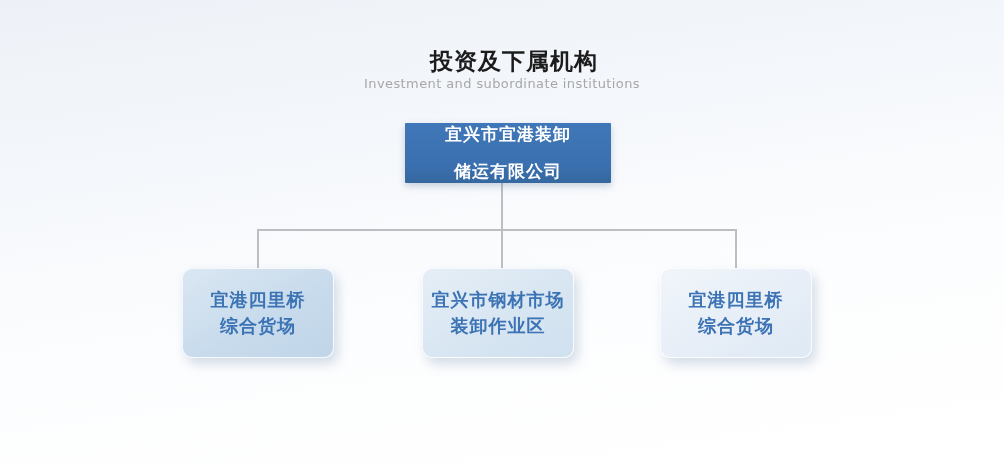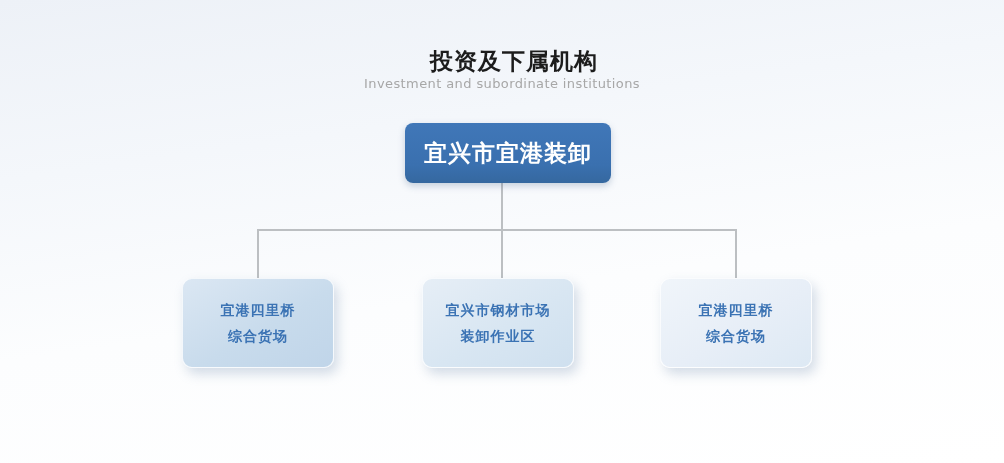--- a/index.html
+++ b/index.html
@@ -41,37 +41,37 @@
     flex-direction:column;
     align-items:center;
     justify-content:center;
     text-align:center;
   }
   .root-box{
     left:405px;
     top:123px;
     width:206px;
     height:60px;
-    border-radius:8px;
+    border-radius:1px;
     background:linear-gradient(180deg,#4077b8 0%,#3a70af 70%,#35689f 100%);
     box-shadow:0 3px 7px rgba(70,100,140,0.28);
     color:#ffffff;
-    font-size:23px;
+    font-size:17px;
     font-weight:bold;
     line-height:21px;
     letter-spacing:1px;
     gap:16px;
   }
   .child-box{
-    top:278px;
+    top:268px;
     width:152px;
     height:90px;
     border-radius:10px;
     color:#3b73b4;
-    font-size:14px;
+    font-size:18px;
     font-weight:bold;
     line-height:26px;
     letter-spacing:1px;
     box-shadow:4px 6px 12px rgba(125,150,180,0.32);
     border:1px solid rgba(255,255,255,0.8);
     box-sizing:border-box;
   }
   .child-1{left:182px;background:linear-gradient(150deg,#dbe7f3 0%,#c8dbec 55%,#c0d5e9 100%);}
   .child-2{left:422px;background:linear-gradient(150deg,#e6eef6 0%,#d8e6f2 55%,#cfe0ef 100%);text-align:right;}
   .child-3{left:660px;background:linear-gradient(150deg,#f0f5fa 0%,#e7eef7 55%,#dde9f4 100%);}
@@ -94,20 +94,21 @@
   <div class="page-subtitle">Investment and subordinate institutions</div>
 
   <div class="connector stem"></div>
   <div class="connector hbar"></div>
   <div class="connector drop-left"></div>
   <div class="connector drop-middle"></div>
   <div class="connector drop-right"></div>
 
   <div class="node root-box">
     <span>宜兴市宜港装卸</span>
+    <span>储运有限公司</span>
   </div>
 
   <div class="node child-box child-1">
     <span>宜港四里桥</span>
     <span>综合货场</span>
   </div>
 
   <div class="node child-box child-2">
     <span>宜兴市钢材市场</span>
     <span>装卸作业区</span>

